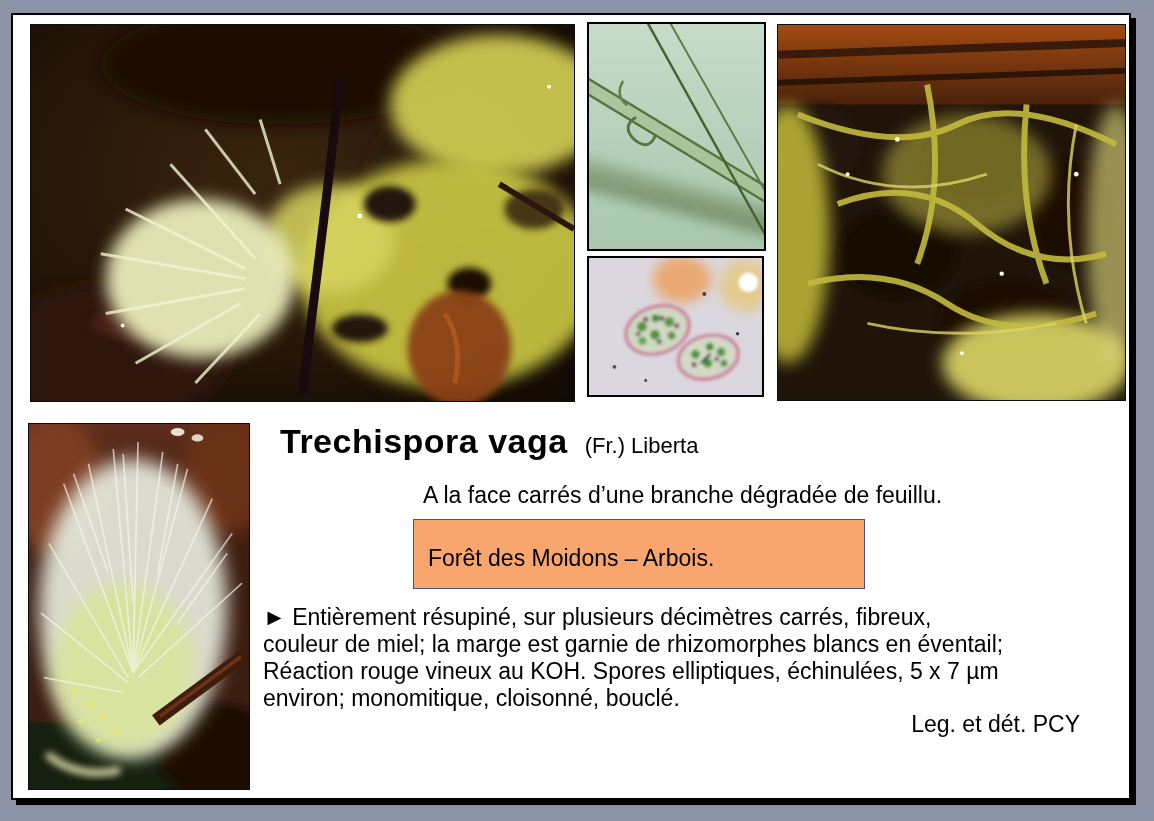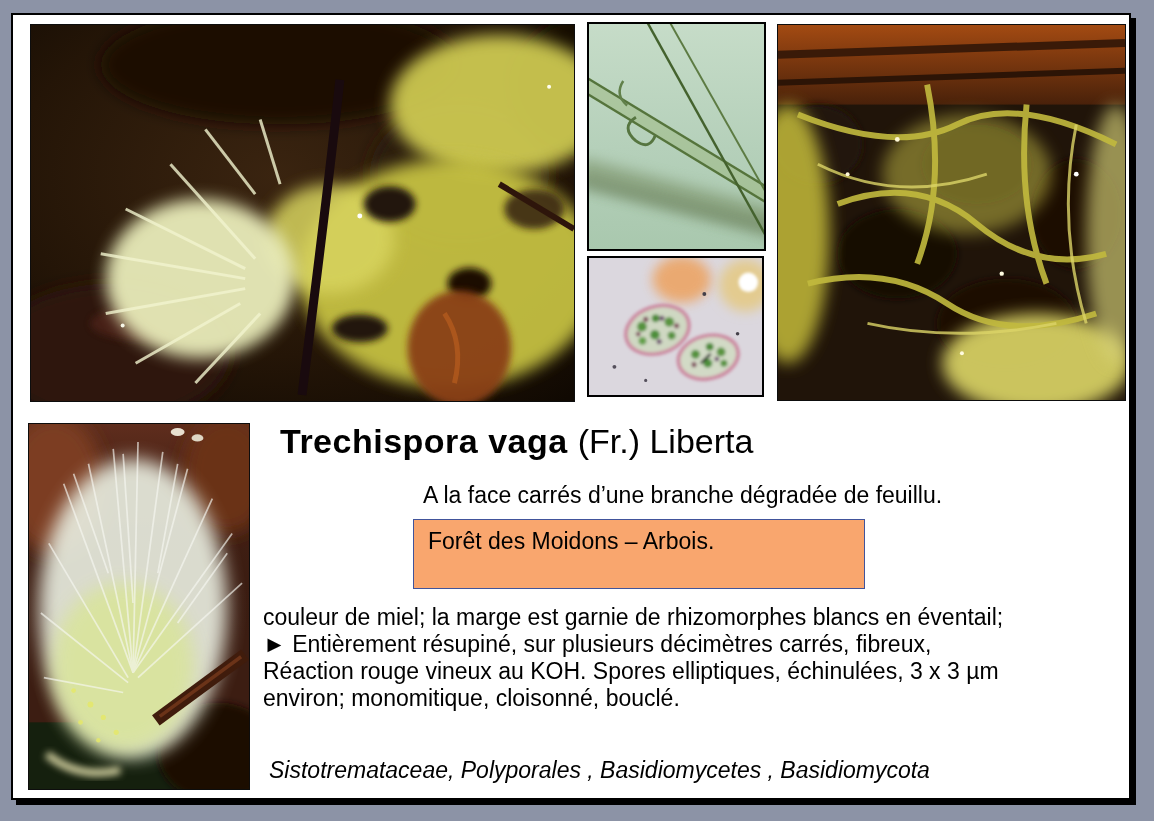--- a/index.html
+++ b/index.html
@@ -3,23 +3,23 @@
 <meta charset="utf-8">
 <style>
   html,body{margin:0;padding:0;background:#8C93A6;font-family:"Liberation Sans","DejaVu Sans",sans-serif;color:#000;}
   .stage{position:relative;width:1154px;height:821px;background:#8C93A6;overflow:hidden;}
   .page{position:absolute;left:11px;top:13px;width:1116px;height:783px;background:#ffffff;border:2px solid #000;box-shadow:5px 5px 0 #000;}
   .photo{position:absolute;overflow:hidden;background:#222;border:1px solid #0d0d0d;box-sizing:border-box;}
   .photo.micro{border:2px solid #000;}
   .photo svg{display:block;width:100%;height:100%;}
   .title-row{position:absolute;left:267px;top:405px;white-space:nowrap;line-height:42px;}
   .species{font-size:34px;font-weight:700;letter-spacing:.5px;}
-  .authority{font-size:34px;margin-left:10px;}
+  .authority{font-size:22px;margin-left:17px;}
   .habitat{position:absolute;left:410px;top:467px;font-size:23px;white-space:nowrap;}
-  .loc-box{position:absolute;left:400px;top:504px;width:452px;height:70px;background:#F9A66E;border:1px solid #41549B;box-sizing:border-box;padding:7px 0 0 14px;font-size:23px;line-height:28px;}
+  .loc-box{position:absolute;left:400px;top:504px;width:452px;height:70px;background:#F9A66E;border:1px solid #41549B;box-sizing:border-box;padding:24px 0 0 14px;font-size:23px;line-height:28px;}
   .desc{position:absolute;left:250px;top:589px;width:860px;font-size:23px;line-height:27px;}
   .attrib{position:absolute;left:250px;top:696px;width:817px;text-align:right;font-size:23px;}
   .taxo{position:absolute;left:256px;top:742px;font-size:23px;font-style:italic;white-space:nowrap;}
 </style>
 </head>
 <body>
 
 <div class="stage">
   <div class="page">
 
@@ -251,23 +251,23 @@
       <span class="species">Trechispora vaga</span><span class="authority">(Fr.) Liberta</span>
     </div>
 
     <div class="habitat">A la face carrés d’une branche dégradée de feuillu.</div>
 
     <div class="loc-box">
       <div>Forêt des Moidons – Arbois.</div>
     </div>
 
     <div class="desc">
+      <div class="desc-line">► Entièrement résupiné, sur plusieurs décimètres carrés, fibreux,</div>
       <div class="desc-line">couleur de miel; la marge est garnie de rhizomorphes blancs en éventail;</div>
-      <div class="desc-line">► Entièrement résupiné, sur plusieurs décimètres carrés, fibreux,</div>
-      <div class="desc-line">Réaction rouge vineux au KOH. Spores elliptiques, échinulées, 3 x 3 µm</div>
+      <div class="desc-line">Réaction rouge vineux au KOH. Spores elliptiques, échinulées, 5 x 7 µm</div>
       <div class="desc-line">environ; monomitique, cloisonné, bouclé.</div>
     </div>
 
-
-    <div class="taxo">Sistotremataceae, Polyporales , Basidiomycetes , Basidiomycota</div>
+    <div class="attrib">Leg. et dét. PCY</div>
+
 
   </div>
 </div>
 
 </body></html>

